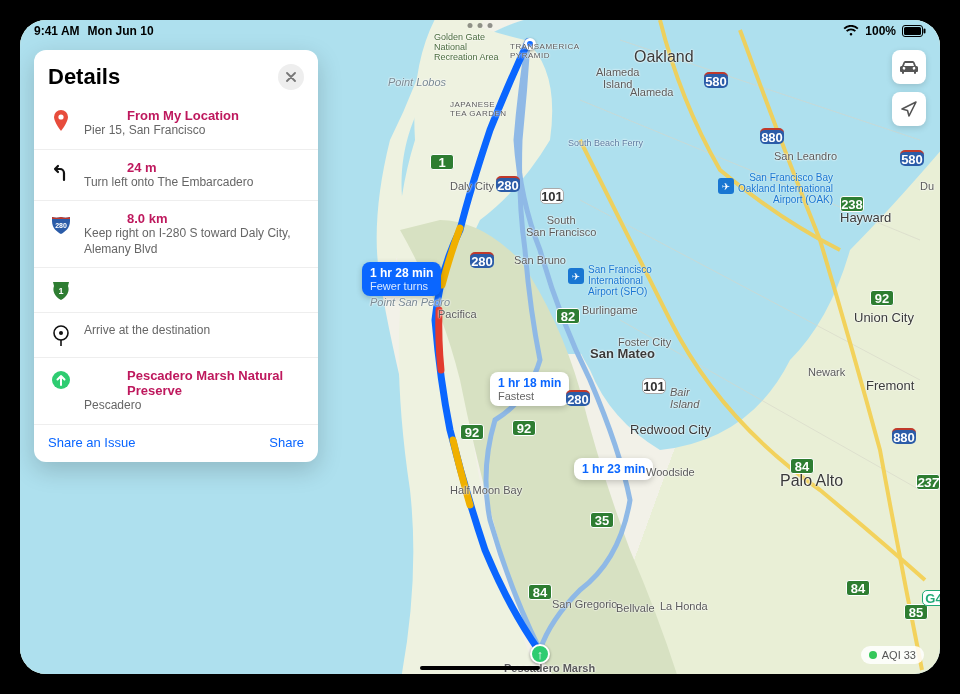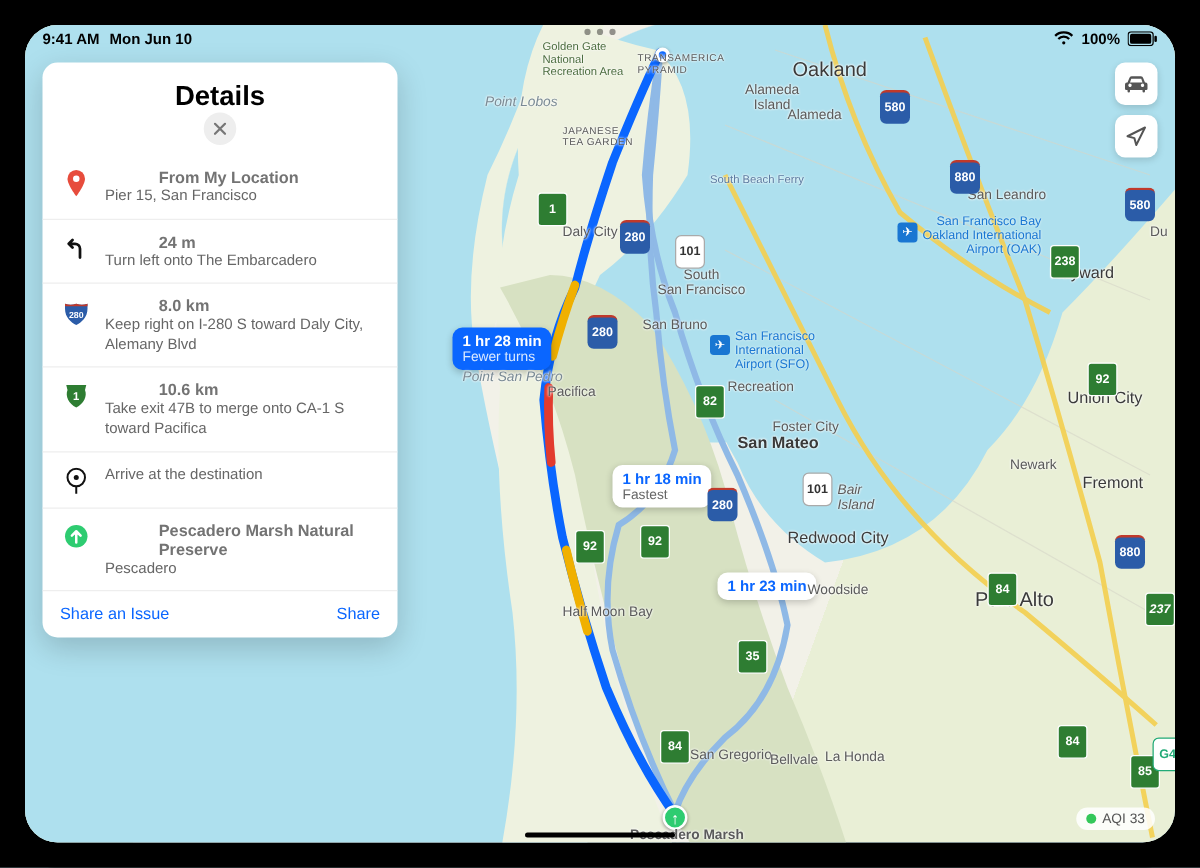--- a/index.html
+++ b/index.html
@@ -26,21 +26,21 @@
       linear-gradient(110deg, #d7e1c2 0 28%, #eef2e0 28% 40%, #f2f1e8 40% 70%, #e9efd6 70% 100%);
   }
   .city-label {
     position: absolute; font-size: 13px; font-weight: 500; color: #3a3a3a; text-shadow: 0 0 2px #fff, 0 0 2px #fff;
     white-space: nowrap;
   }
   .city-label.big { font-size: 16px; }
   .city-label.small { font-size: 11px; color: #5a5a5a; }
   .city-label.green { color: #4a6b3d; }
   .shield {
-    position: absolute; width: 24px; height: 27px; border-radius: 5px; background: #fff; border: 1px solid #aaa; font-size: 10px; font-weight: 700; color: #333; display: flex; align-items: center; justify-content: center; text-shadow: none;
+    position: absolute; width: 24px; height: 16px; border-radius: 5px; background: #fff; border: 1px solid #aaa; font-size: 13px; font-weight: 700; color: #333; display: flex; align-items: center; justify-content: center; text-shadow: none;
   }
   .shield.interstate { background: #2b5ca8; color: #fff; border-color: #c0392b; border-width: 2px 0 0 0; }
   .shield.ca { background: #2e7d32; color: #fff; border: 1px solid #fff; border-radius: 3px; }
   .route-callout {
     position: absolute; background: #fff; border-radius: 8px; padding: 4px 8px; font-size: 12px; box-shadow: 0 2px 6px rgba(0,0,0,.2); text-align: left;
   }
   .route-callout .t1 { color: #0a66ff; font-weight: 600; }
   .route-callout .t2 { color: #666; font-size: 11px; }
   .route-callout.primary { background: #0a66ff; }
   .route-callout.primary .t1 { color: #fff; }
@@ -56,29 +56,29 @@
   }
   .airport-text {
     position: absolute; font-size: 10px; color: #1976d2; line-height: 1.1; text-shadow: 0 0 2px #fff;
   }
   
   svg.routes { position: absolute; inset: 0; }
   
   .panel {
     position: absolute; top: 30px; left: 14px; width: 284px; background: #fff; border-radius: 12px; box-shadow: 0 8px 24px rgba(0,0,0,.18); overflow: hidden; z-index: 40;
   }
-  .panel-header { display: flex; align-items: center; justify-content: space-between; padding: 14px 14px 8px 14px; flex-direction: column; }
+  .panel-header { display: flex; align-items: center; justify-content: space-between; padding: 14px 14px 8px 14px; }
   .panel-header h1 { font-size: 22px; font-weight: 700; }
   .close-btn { width: 26px; height: 26px; border-radius: 50%; background: #eee; color: #666; border: none; font-size: 14px; display: flex; align-items: center; justify-content: center; cursor: pointer; }
   .steps { }
   .step { display: flex; gap: 10px; padding: 10px 14px; border-top: 1px solid #eee; }
   .step:first-child { border-top: none; }
   .step .icon { width: 26px; display: flex; justify-content: center; padding-top: 2px; flex-shrink: 0; }
   .step .text { flex: 1; }
-  .step .t1 { font-size: 13px; font-weight: 700; color: #737373; padding-left: 43px; }
+  .step .t1 { font-size: 13px; font-weight: 700; color: #be185d; padding-left: 43px; }
   .step .t2 { font-size: 12px; color: #666; line-height: 1.3; }
   .panel-footer { display: flex; justify-content: space-between; padding: 10px 14px 12px; border-top: 1px solid #eee; }
   .panel-footer a { font-size: 13px; color: #0a66ff; text-decoration: none; cursor: pointer; }
   
   .map-controls {
     position: absolute; top: 30px; right: 14px; display: flex; flex-direction: column; gap: 8px; z-index: 40;
   }
   .ctl-btn { width: 34px; height: 34px; background: #fff; border-radius: 8px; box-shadow: 0 2px 6px rgba(0,0,0,.15); display: flex; align-items: center; justify-content: center; color: #444; cursor: pointer; border: none; }
   
   .aqi { position: absolute; bottom: 10px; right: 16px; background: rgba(255,255,255,.85); border-radius: 12px; padding: 3px 8px; font-size: 11px; color: #555; display: flex; gap: 5px; align-items: center; z-index: 40; }
@@ -193,21 +193,21 @@
 Island</div>
       <div class="city-label small" style="top:130px; left:754px;">San Leandro</div>
       <div class="city-label" style="top:190px; left:820px;">Hayward</div>
       <div class="city-label" style="top:290px; left:834px;">Union City</div>
       <div class="city-label" style="top:358px; left:846px;">Fremont</div>
       <div class="city-label small" style="top:346px; left:788px;">Newark</div>
       <div class="city-label big" style="top:452px; left:760px;">Palo Alto</div>
       <div class="city-label" style="top:402px; left:610px;">Redwood City</div>
       <div class="city-label small" style="top:316px; left:598px;">Foster City</div>
       <div class="city-label" style="top:326px; left:570px; font-weight:600;">San Mateo</div>
-      <div class="city-label small" style="top:284px; left:562px;">Recreation</div>
+      <div class="city-label small" style="top:284px; left:562px;">Burlingame</div>
       <div class="city-label small" style="top:234px; left:494px;">San Bruno</div>
       <div class="city-label small" style="top:194px; left:506px; white-space:pre; text-align:center;">South
 San Francisco</div>
       <div class="city-label small" style="top:160px; left:430px;">Daly City</div>
       <div class="city-label small" style="top:288px; left:418px;">Pacifica</div>
       <div class="city-label small" style="top:276px; left:350px; font-style:italic; color:#7a8a94;">Point San Pedro</div>
       <div class="city-label small" style="top:464px; left:430px;">Half Moon Bay</div>
       <div class="city-label small" style="top:578px; left:532px;">San Gregorio</div>
       <div class="city-label small" style="top:582px; left:596px;">Bellvale</div>
       <div class="city-label small" style="top:580px; left:640px;">La Honda</div>
@@ -319,24 +319,20 @@
           </div>
         </div>
 
         <div class="step">
           <span class="icon">
             <svg width="20" height="22" viewBox="0 0 20 22">
                 <path d="M2 2h16l-1 4c2 5-1 11-7 14C4 17 1 11 3 6L2 2z" fill="#2e7d32"></path>
                 <text x="10" y="14" font-size="9" font-weight="700" fill="#fff" text-anchor="middle">1</text>
               </svg>
           </span>
-          <div class="text">
-            <div class="t1">10.6 km</div>
-            <div class="t2">Take exit 47B to merge onto CA-1 S toward Pacifica</div>
-          </div>
         </div>
 
         <div class="step">
           <span class="icon">
             <svg width="20" height="22" viewBox="0 0 20 22">
                 <circle cx="10" cy="8" r="7" fill="none" stroke="#111" stroke-width="1.6"></circle>
                 <circle cx="10" cy="8" r="2" fill="#111"></circle>
                 <path d="M10 15v6" stroke="#111" stroke-width="1.6"></path>
               </svg>
           </span>

